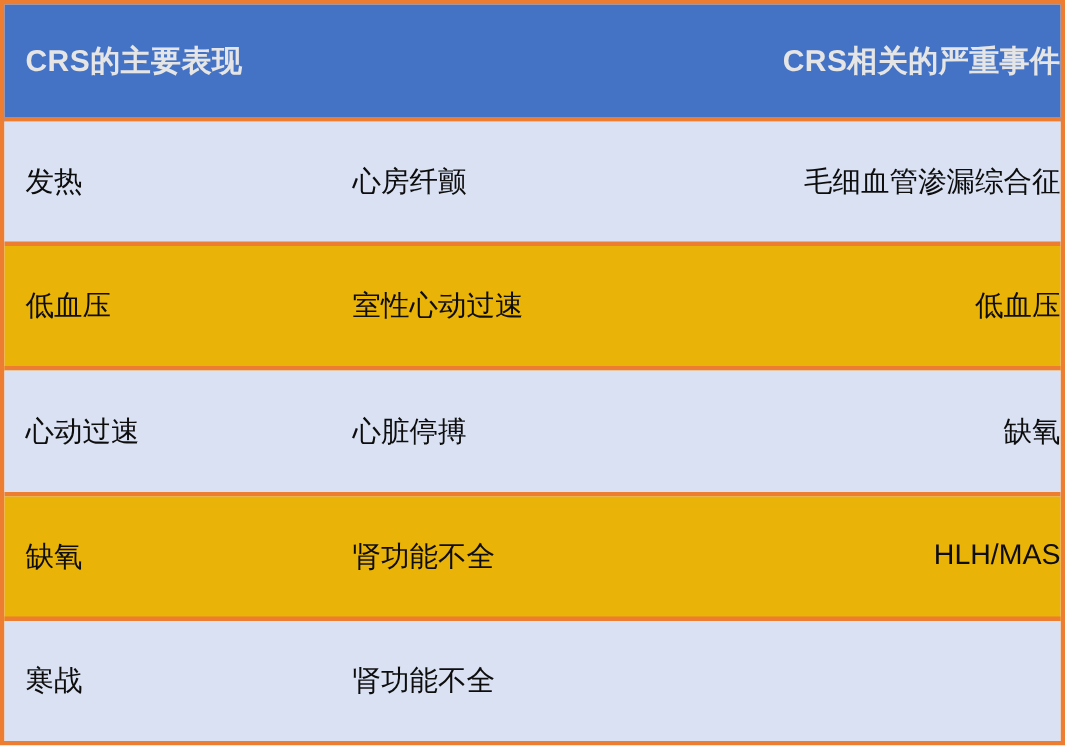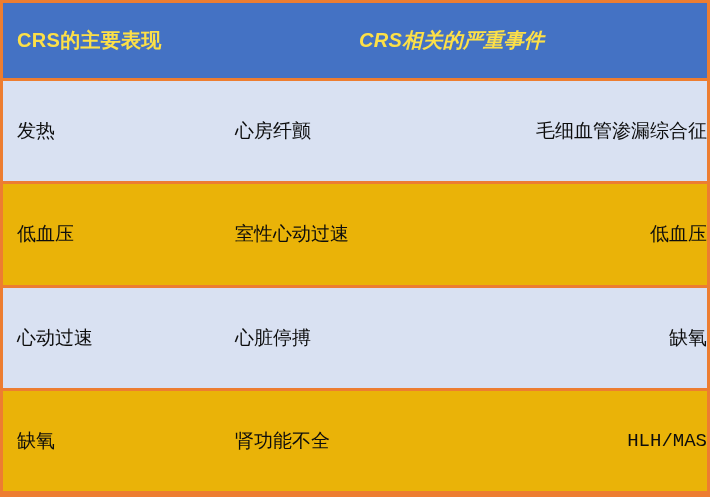--- a/index.html
+++ b/index.html
@@ -31,52 +31,50 @@
     height: 78px;
     flex: 0 0 78px;
     background: #4472C4;
     display: flex;
     align-items: center;
     box-sizing: border-box;
     border-bottom: 3px solid #ED7D31;
   }
 
   .header-cell {
-    color: #fde047;
+    color: #e5e5e5;
     font-weight: bold;
     font-size: 20px;
     letter-spacing: 0.3px;
     box-sizing: border-box;
     display: flex;
     align-items: center;
     white-space: nowrap;
   }
 
   .h-col1 {
     width: 246px;
     flex: 0 0 246px;
     padding-left: 14px;
     justify-content: flex-start;
   }
   .h-col2 {
     width: 458px;
     flex: 0 0 458px;
-    justify-content: flex-start;
+    justify-content: flex-end;
     padding-left: 110px;
-    font-style: italic;
   }
 
   .body-row {
     flex: 1 1 0;
     display: flex;
     align-items: center;
     box-sizing: border-box;
     border-bottom: 3px solid #ED7D31;
     min-height: 0;
-    font-family: Liberation Mono, monospace;
   }
   .body-row.last {
     border-bottom: none;
   }
   .row-shaded {
     background: #D9E1F2;
   }
   .row-plain {
     background: #eab308;
   }
@@ -162,14 +160,25 @@
       <span>缺氧</span>
     </div>
     <div class="cell c2">
       <span>肾功能不全</span>
     </div>
     <div class="cell c3">
       <span>HLH/MAS</span>
     </div>
   </div>
 
+  <div class="body-row row-shaded last">
+    <div class="cell c1">
+      <span>寒战</span>
+    </div>
+    <div class="cell c2">
+      <span>肾功能不全</span>
+    </div>
+    <div class="cell c3">
+      <span></span>
+    </div>
+  </div>
 
 </div>
 
 </body></html>

